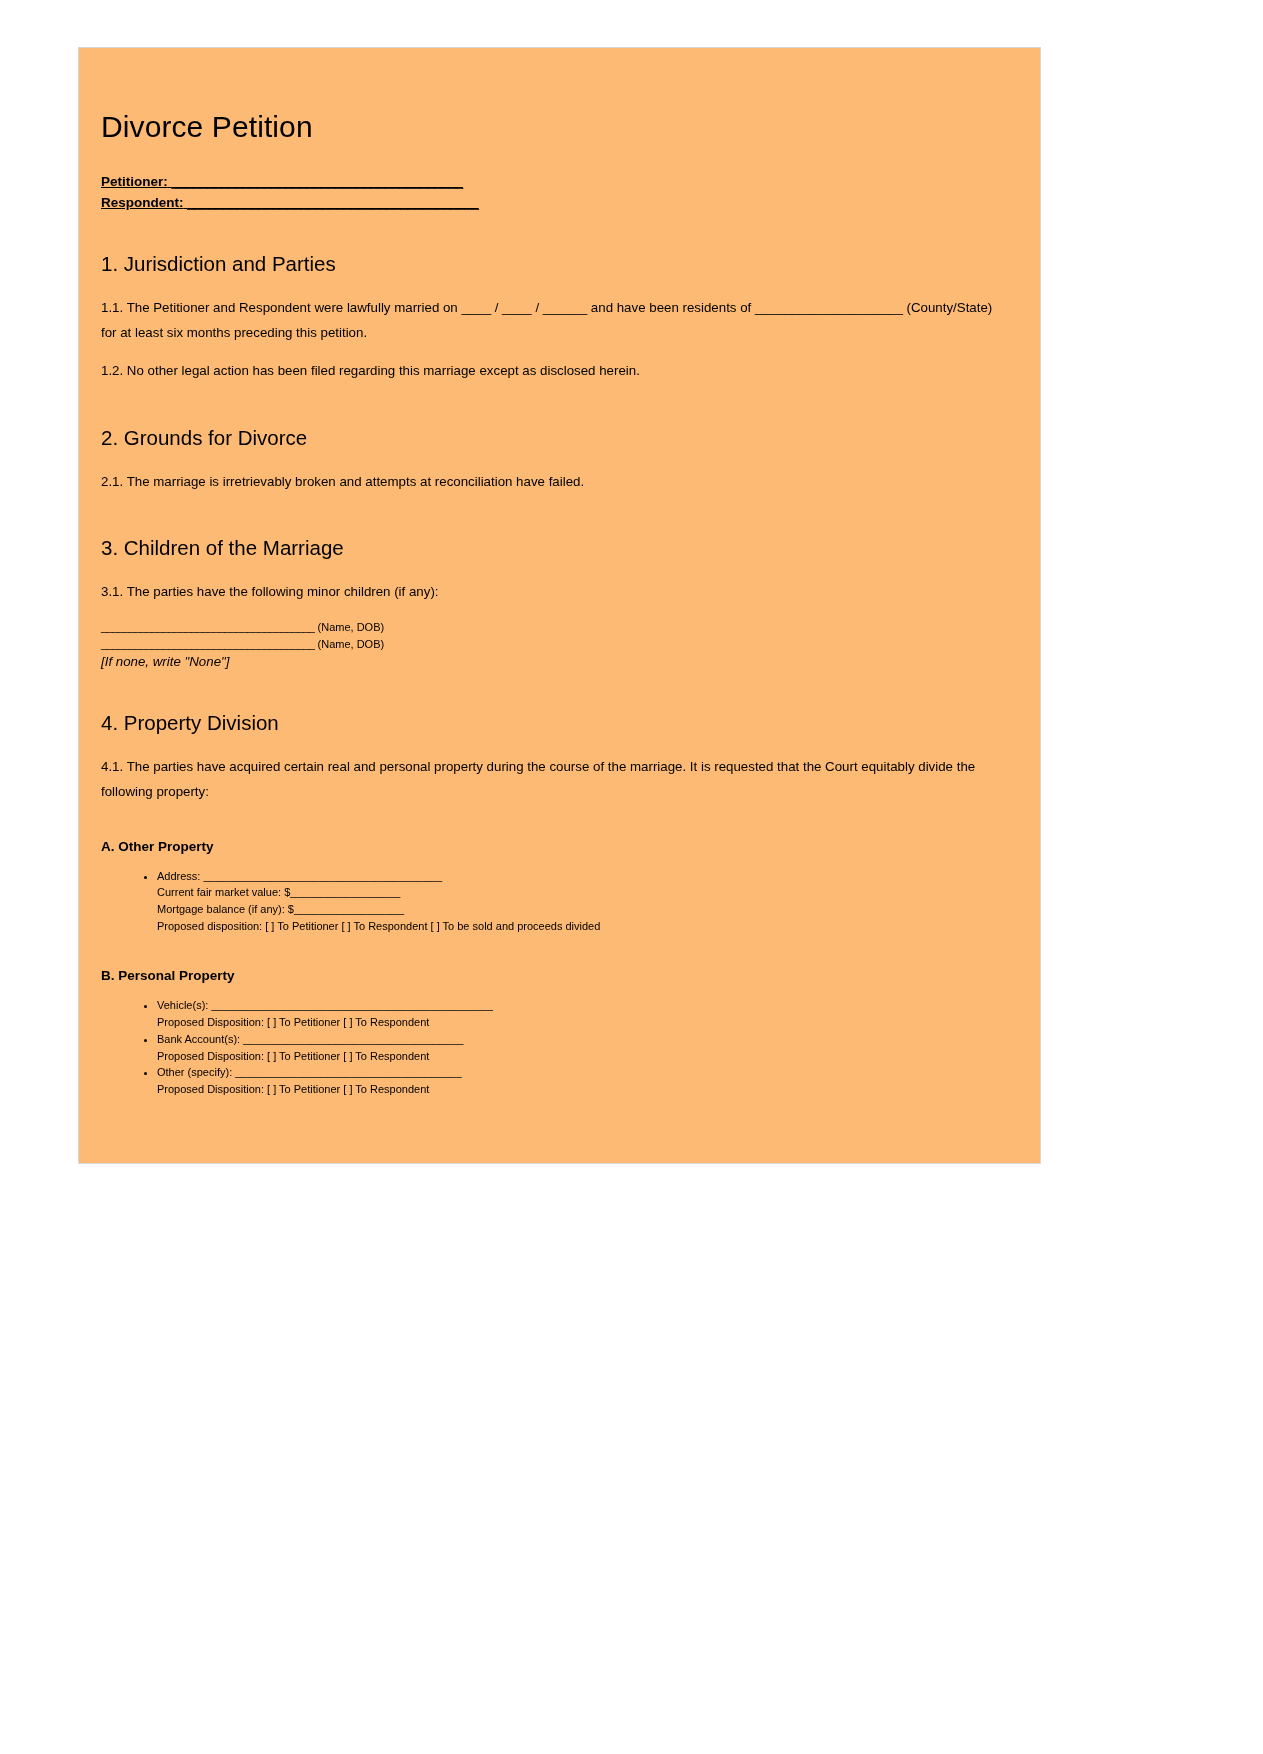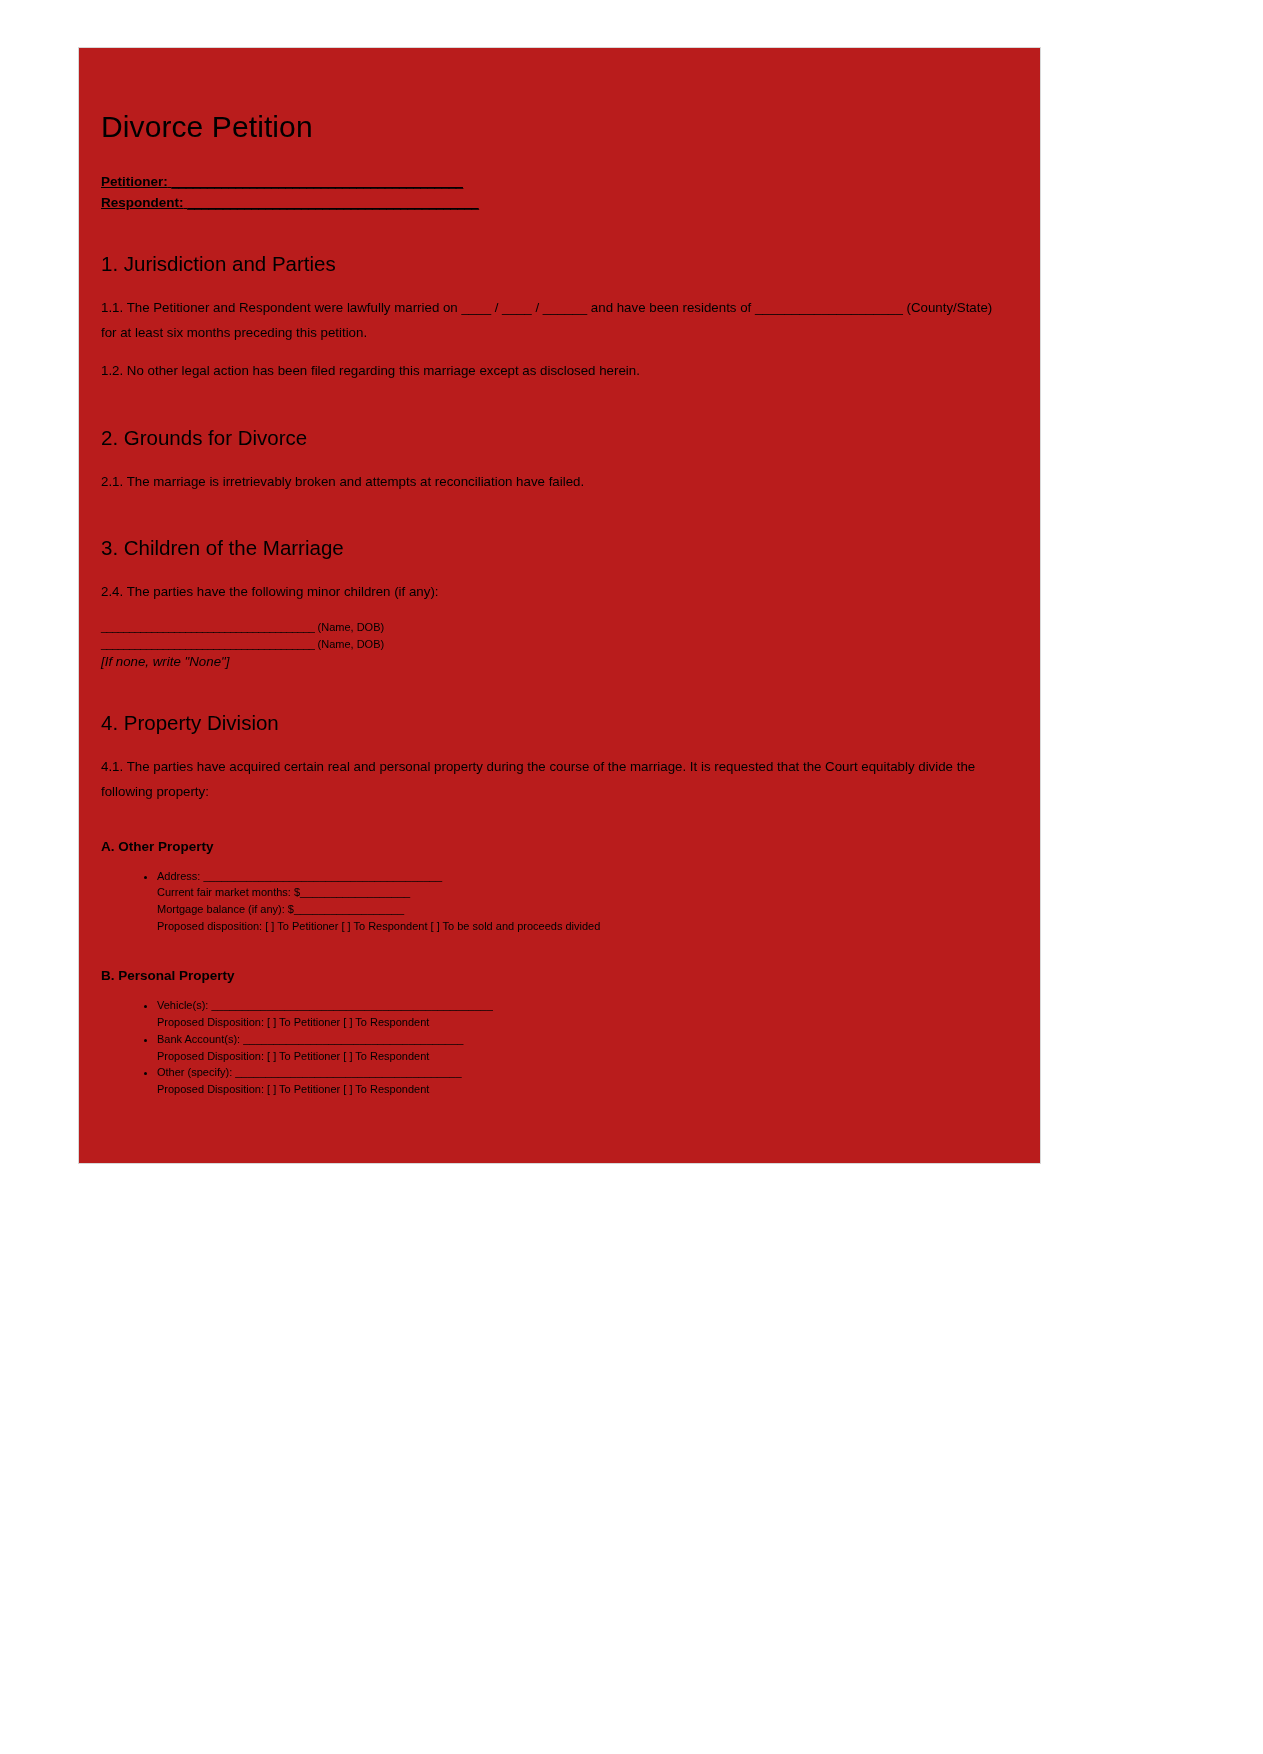--- a/index.html
+++ b/index.html
@@ -12,21 +12,21 @@
     height: 1754px;
     font-family: "Liberation Sans", sans-serif;
     color: #000000;
   }
   .page {
     position: absolute;
     left: 78px;
     top: 47px;
     width: 963px;
     height: 1117px;
-    background: #b91c1c;
+    background: #fdba74;
     border: 1px solid #d8d8d8;
     overflow: hidden;
     box-sizing: border-box;
   }
   .page-inner {
     padding: 62px 44px 0 22px;
   }
   h1.doc-title {
     font-size: 30px;
     font-weight: normal;
@@ -106,39 +106,39 @@
     </p>
 
     <h2 class="section-title">1. Jurisdiction and Parties</h2>
     <p class="body-text">1.1. The Petitioner and Respondent were lawfully married on ____ / ____ / ______ and have been residents of ____________________ (County/State) for at least six months preceding this petition.</p>
     <p class="body-text">1.2. No other legal action has been filed regarding this marriage except as disclosed herein.</p>
 
     <h2 class="section-title">2. Grounds for Divorce</h2>
     <p class="body-text">2.1. The marriage is irretrievably broken and attempts at reconciliation have failed.</p>
 
     <h2 class="section-title">3. Children of the Marriage</h2>
-    <p class="body-text">2.4. The parties have the following minor children (if any):</p>
+    <p class="body-text">3.1. The parties have the following minor children (if any):</p>
     <p class="blank-line-row">
       <span class="rule">______________________________________</span>
       <span>(Name, DOB)</span>
     </p>
     <p class="blank-line-row">
       <span class="rule">______________________________________</span>
       <span>(Name, DOB)</span>
     </p>
     <p class="note-italic">[If none, write "None"]</p>
 
     <h2 class="section-title">4. Property Division</h2>
     <p class="body-text">4.1. The parties have acquired certain real and personal property during the course of the marriage. It is requested that the Court equitably divide the following property:</p>
 
     <h3 class="sub-title">A. Other Property</h3>
     <ul class="prop-list">
       <li>
         <span class="sub-row">Address: _______________________________________</span>
-        <span class="sub-row">Current fair market months: $__________________</span>
+        <span class="sub-row">Current fair market value: $__________________</span>
         <span class="sub-row">Mortgage balance (if any): $__________________</span>
         <span class="sub-row">Proposed disposition: [ ] To Petitioner [ ] To Respondent [ ] To be sold and proceeds divided</span>
       </li>
     </ul>
 
     <h3 class="sub-title">B. Personal Property</h3>
     <ul class="prop-list">
       <li>
         <span class="sub-row">Vehicle(s): ______________________________________________</span>
         <span class="sub-row">Proposed Disposition: [ ] To Petitioner [ ] To Respondent</span>

